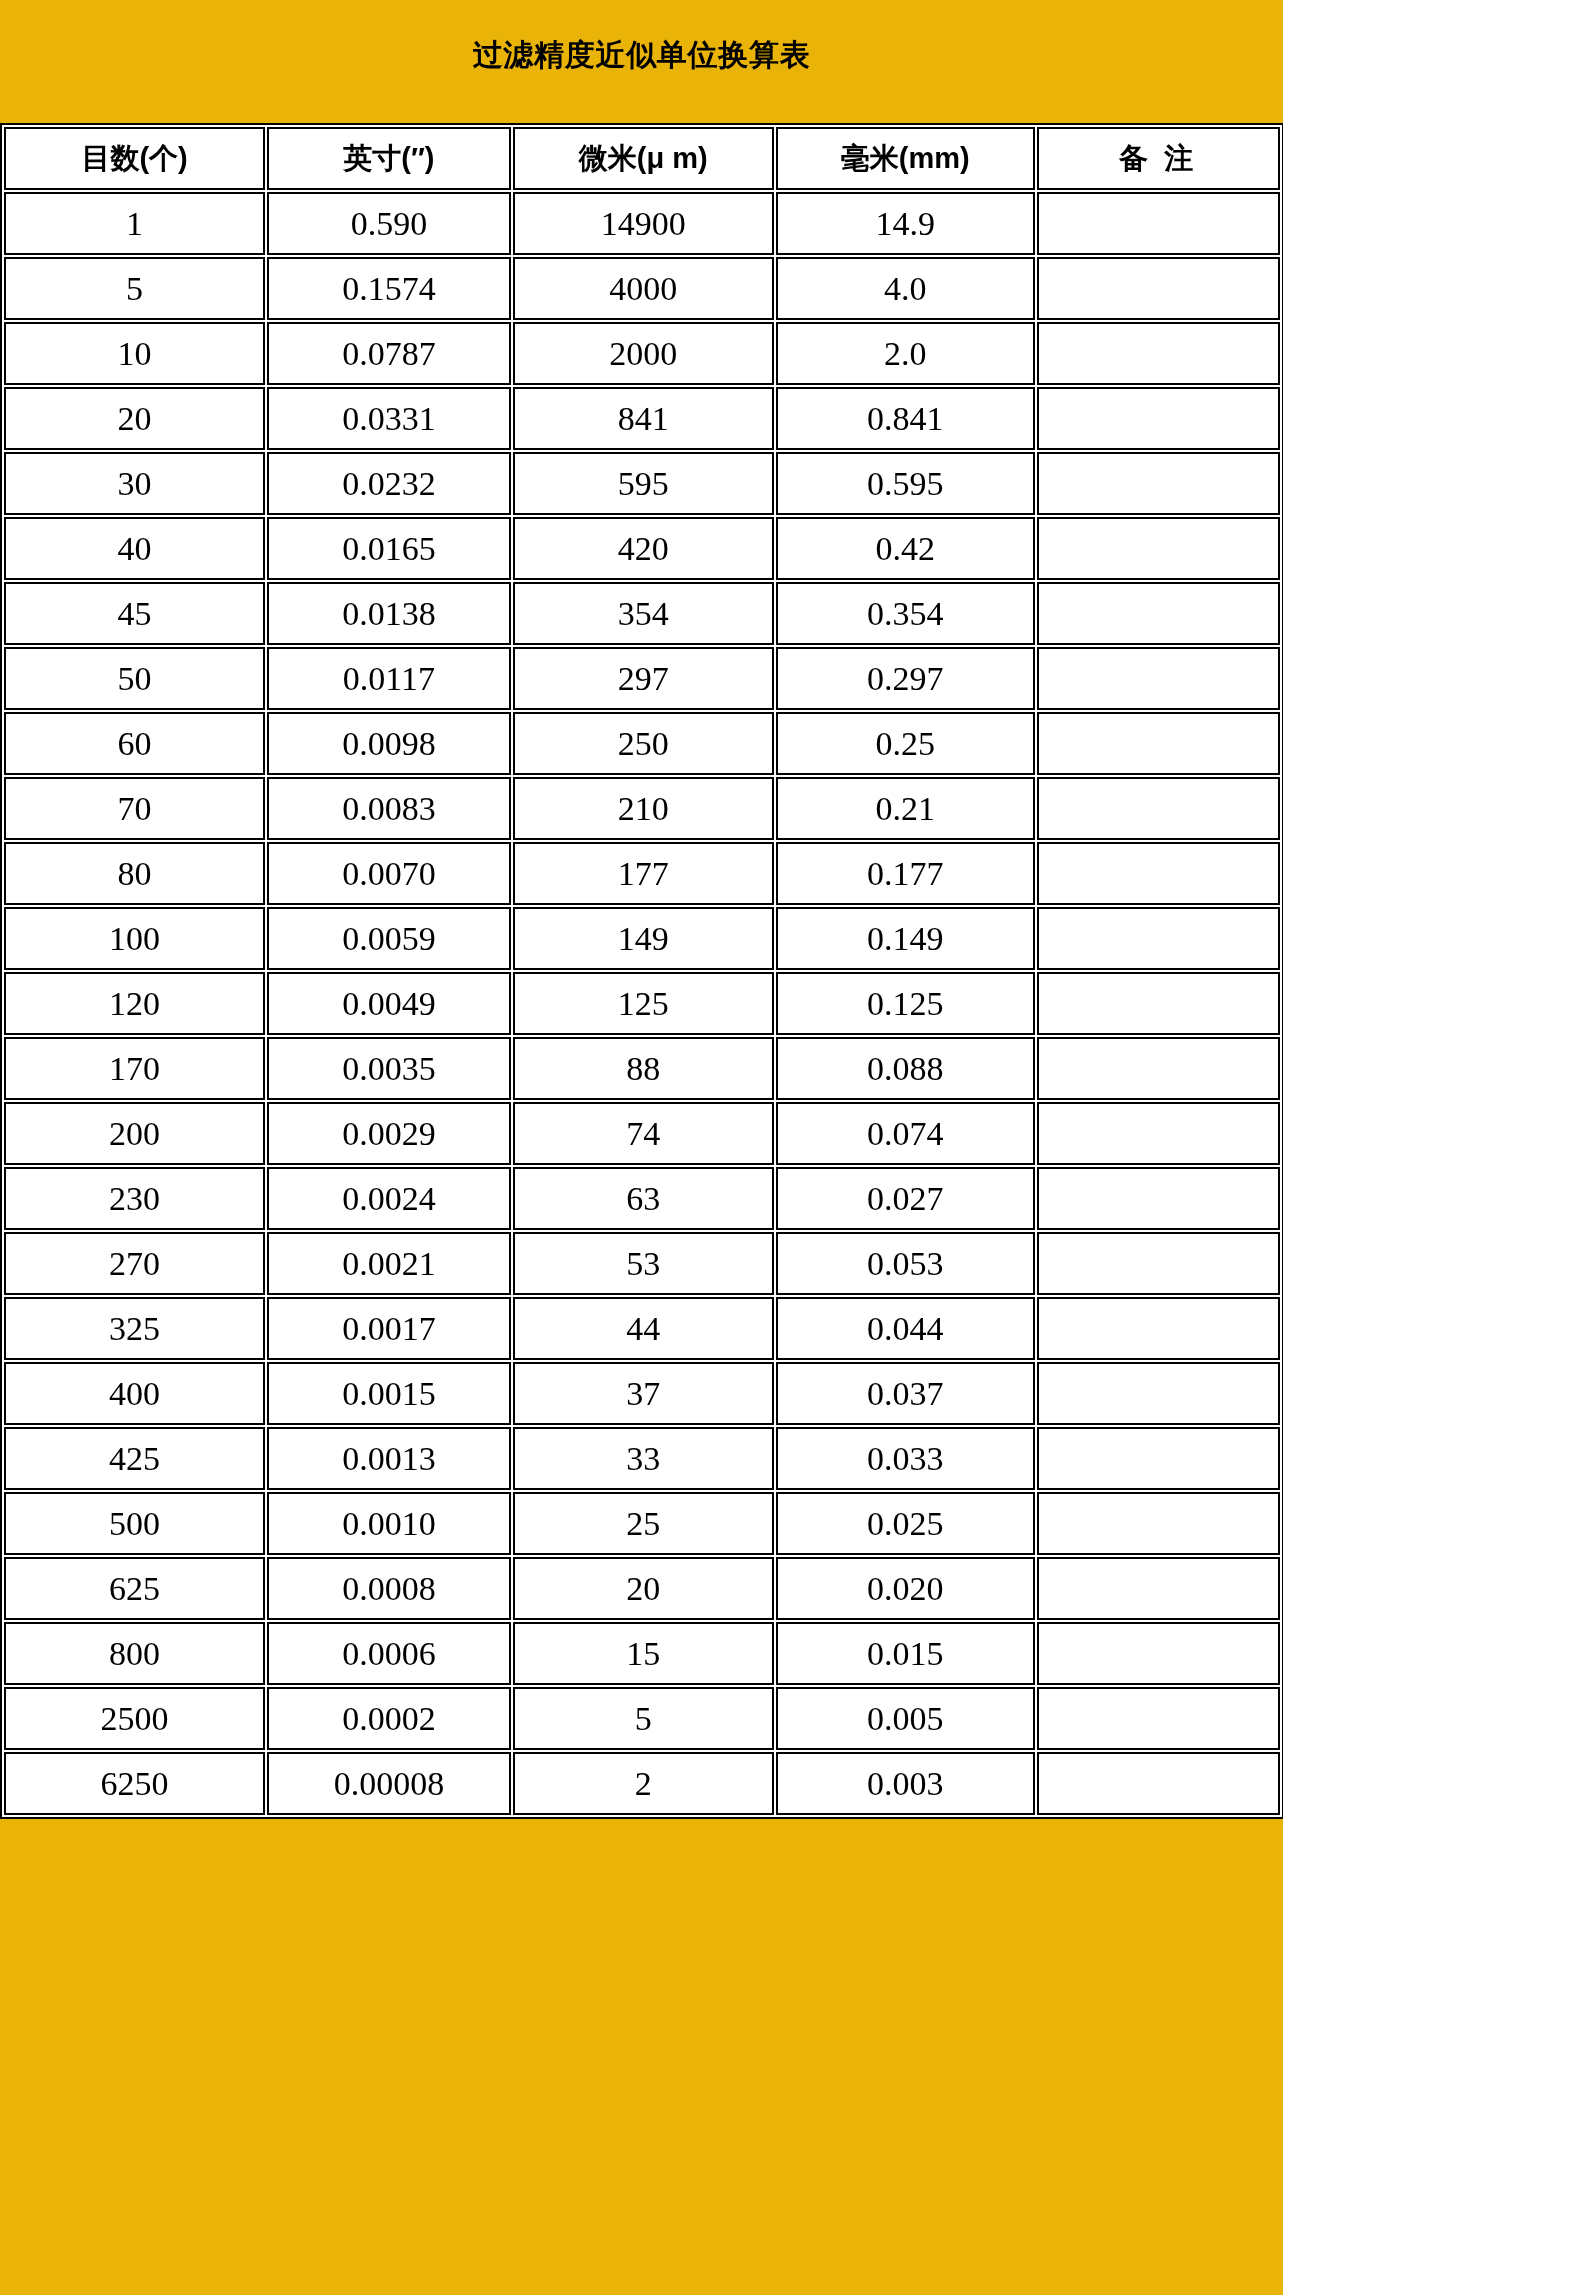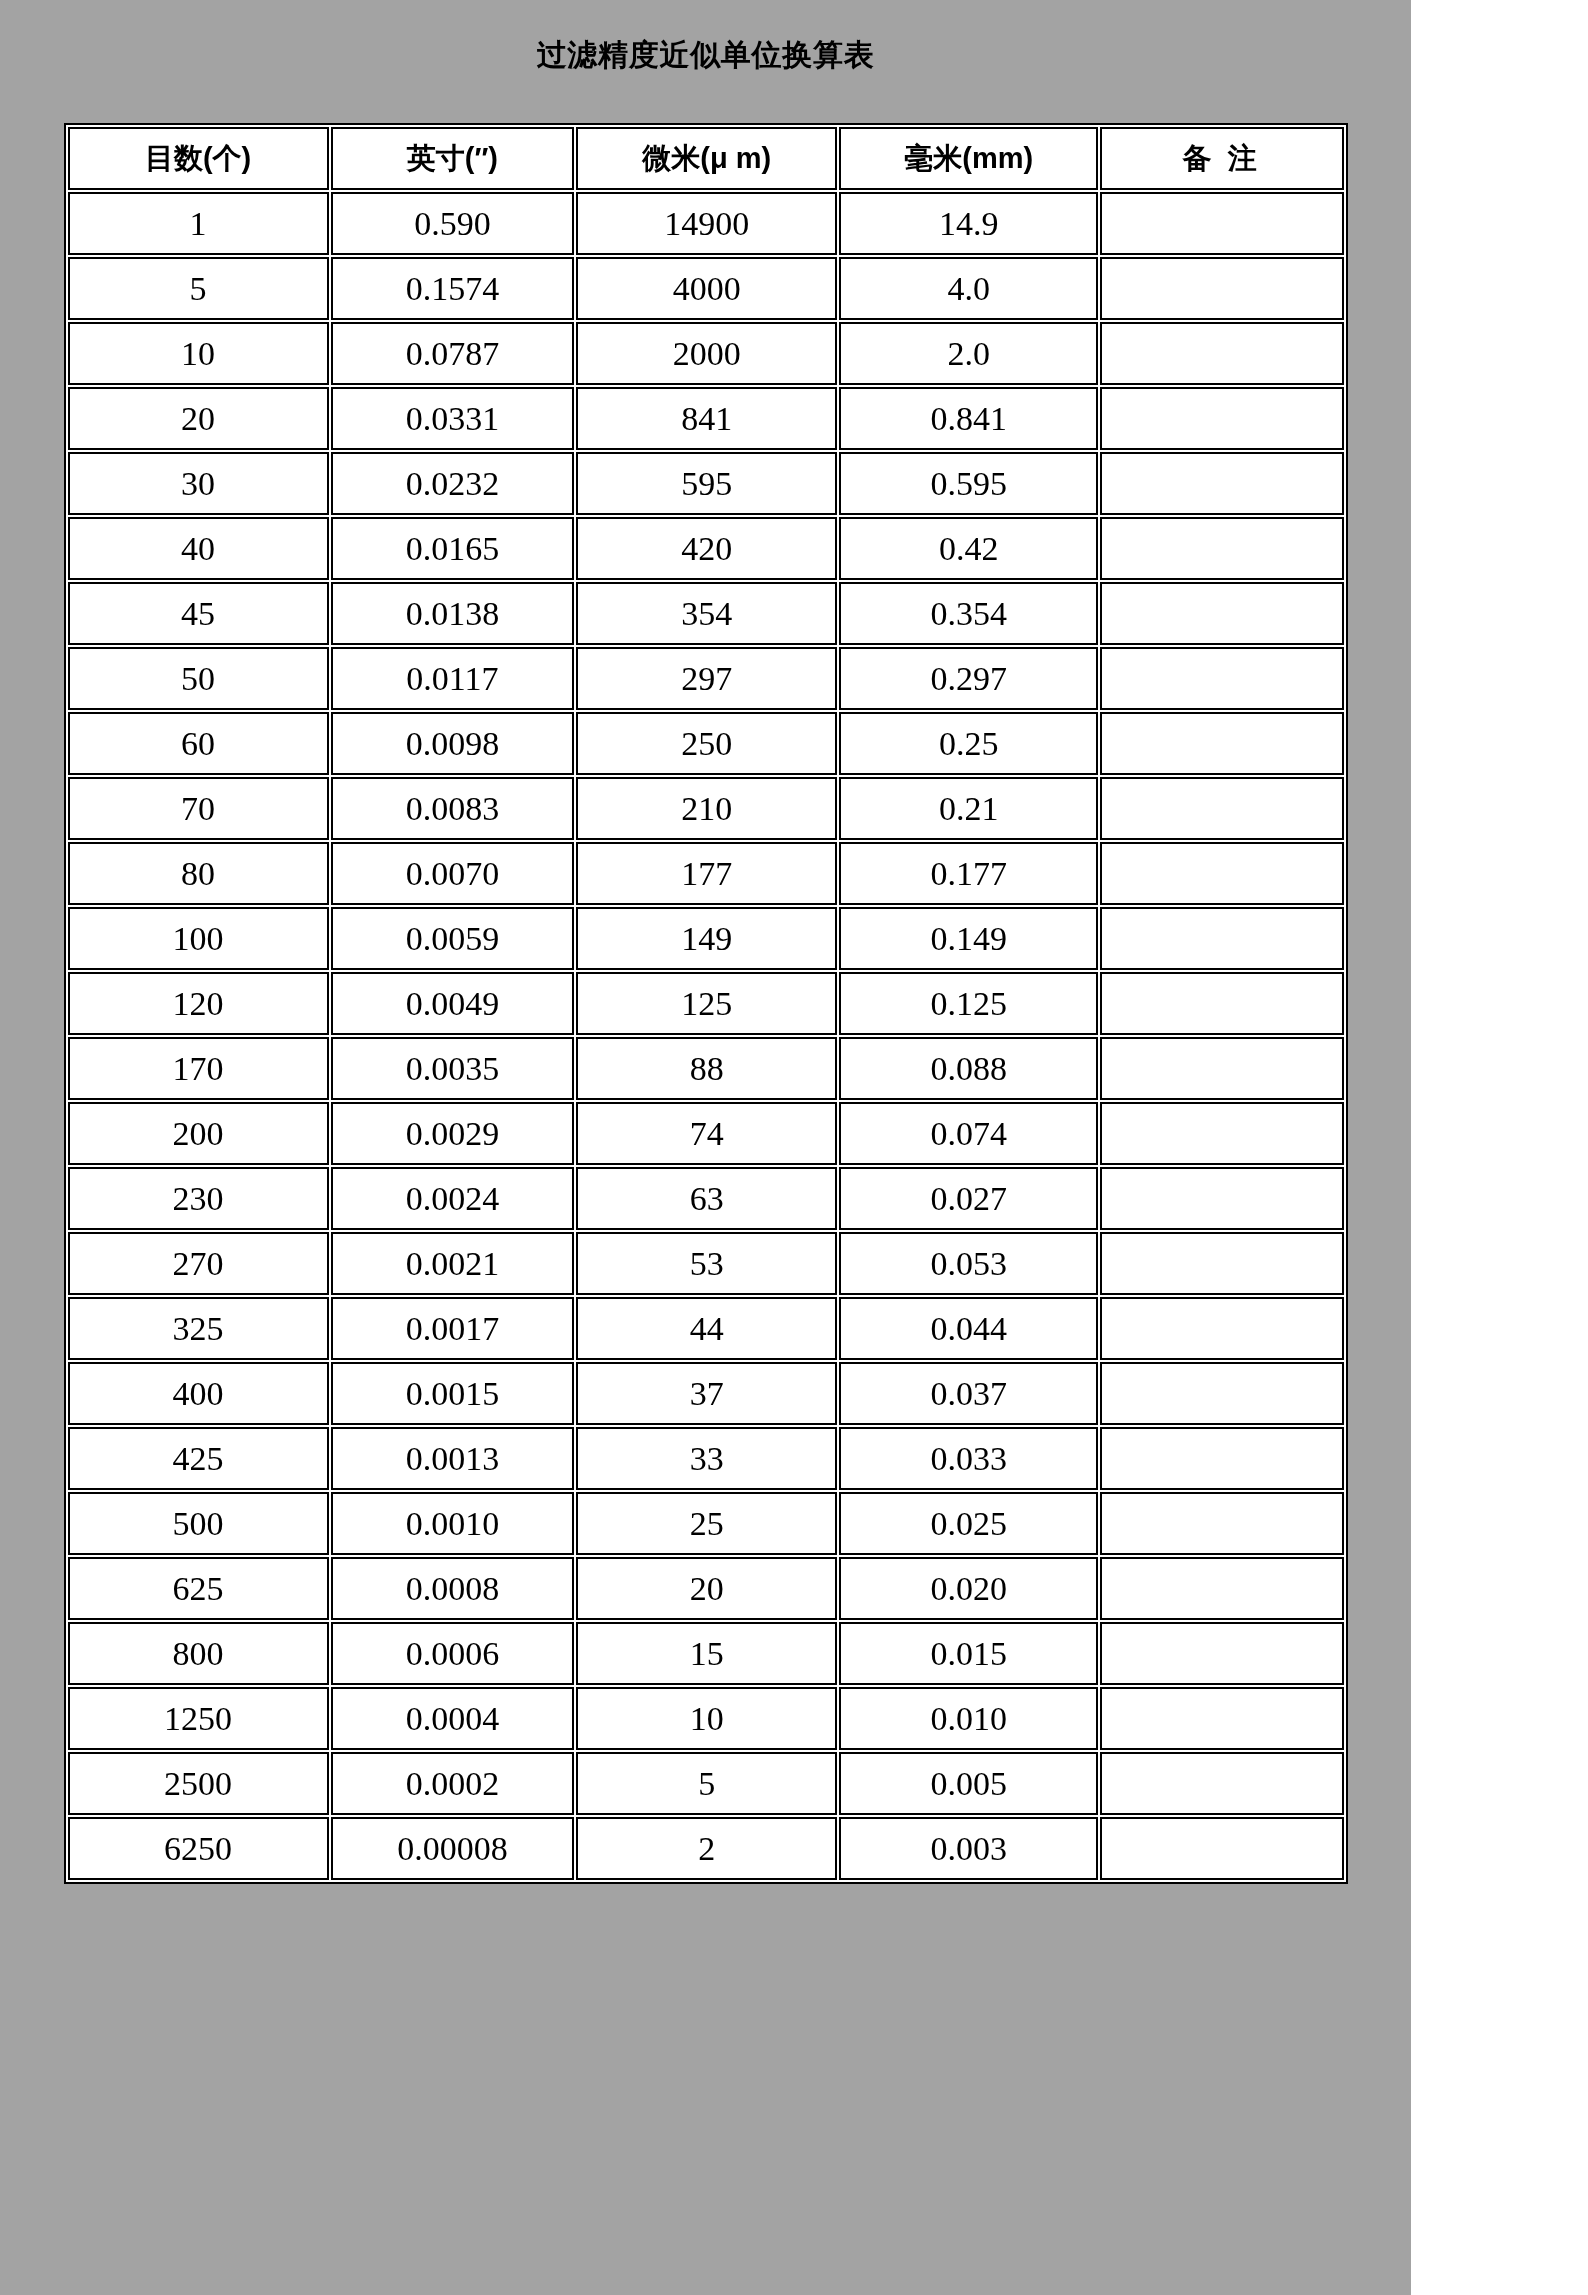--- a/index.html
+++ b/index.html
@@ -5,23 +5,23 @@
   * { margin: 0; padding: 0; box-sizing: border-box; }
   html, body {
     width: 1589px;
     height: 2295px;
     background: #ffffff;
     font-family: "Liberation Serif", "DejaVu Serif", serif;
     color: #000000;
   }
   .page {
     position: relative;
-    width: 1411px;
+    width: 1283px;
     height: 2295px;
-    background: #a3a3a3;
+    background: #eab308;
     overflow: hidden;
   }
   .doc-title {
     padding-top: 37px;
     text-align: center;
     font-family: "Liberation Serif", "DejaVu Serif", serif;
     font-weight: bold;
     font-size: 30px;
     line-height: 36px;
     letter-spacing: 0.7px;
@@ -245,27 +245,20 @@
           <td></td>
         </tr>
         <tr>
           <td>800</td>
           <td>0.0006</td>
           <td>15</td>
           <td>0.015</td>
           <td></td>
         </tr>
         <tr>
-          <td>1250</td>
-          <td>0.0004</td>
-          <td>10</td>
-          <td>0.010</td>
-          <td></td>
-        </tr>
-        <tr>
           <td>2500</td>
           <td>0.0002</td>
           <td>5</td>
           <td>0.005</td>
           <td></td>
         </tr>
         <tr>
           <td>6250</td>
           <td>0.00008</td>
           <td>2</td>

